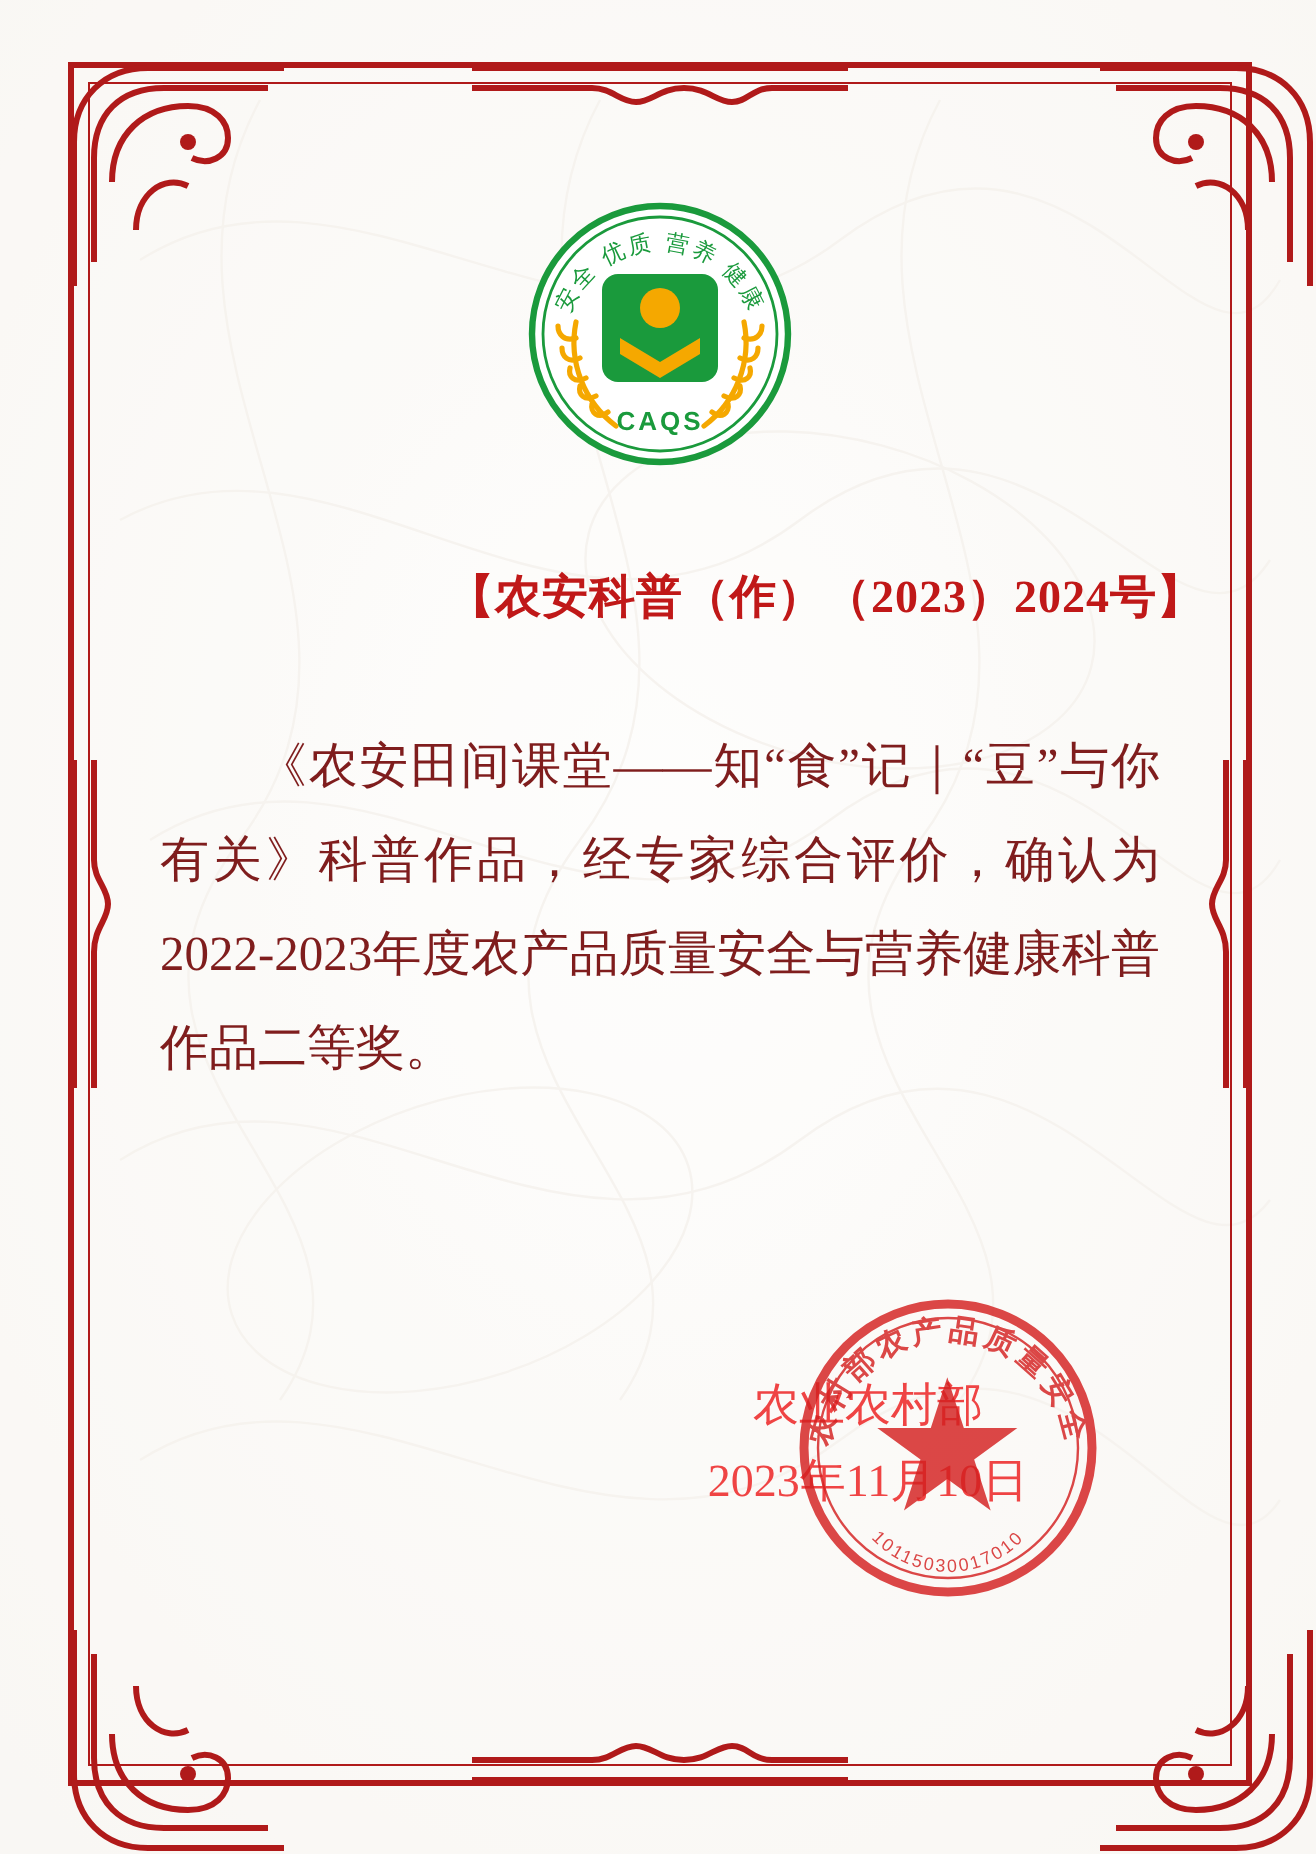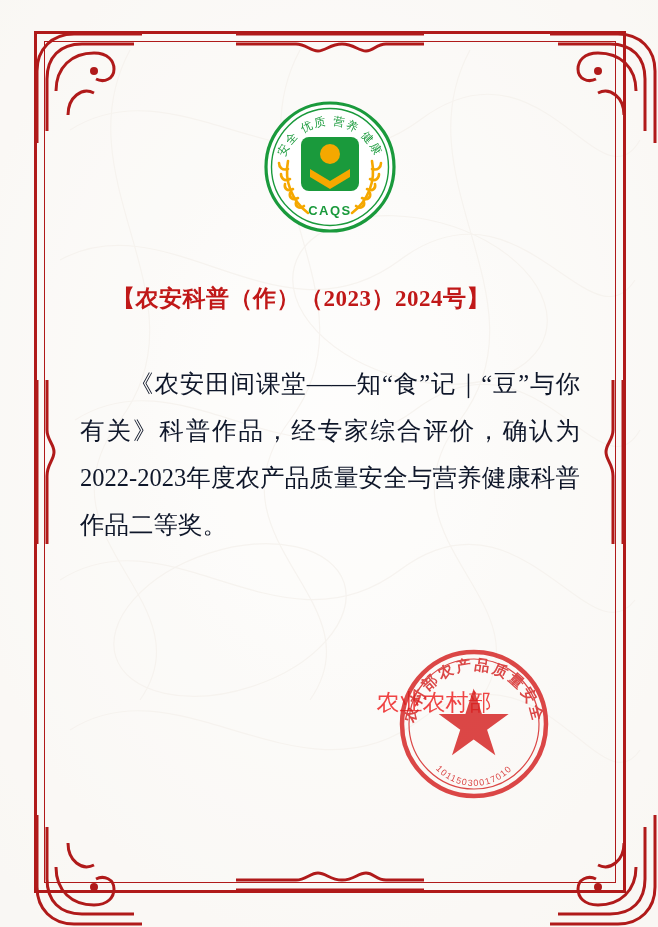--- a/index.html
+++ b/index.html
@@ -72,35 +72,35 @@
     width: 136px;
     height: 136px;
   }
 
   
   .doc-number {
     position: absolute;
     left: 0;
     top: 283px;
     width: 602px;
-    text-align: center;
+    text-align: right;
     color: #c01818;
     font-size: 23px;
     font-weight: bold;
     letter-spacing: 0.5px;
     font-family: "Liberation Serif", "DejaVu Serif", serif;
   }
 
   
   .body-text {
     position: absolute;
     left: 80px;
     top: 360px;
     width: 500px;
-    color: #0f172a;
+    color: #7f1d1d;
     font-size: 24.5px;
     line-height: 47px;
     text-align: justify;
     font-family: "Liberation Serif", "DejaVu Serif", serif;
   }
   .para {
     text-indent: 2em;
     margin: 0 0 6px 0;
   }
   .para.p2 { margin-top: 12px; }
@@ -272,20 +272,21 @@
   </svg>
 
   <div class="doc-number">【农安科普（作）（2023）2024号】</div>
 
   <div class="body-text">
     <p class="para p1">《农安田间课堂——知“食”记｜“豆”与你有关》科普作品，经专家综合评价，确认为2022-2023年度农产品质量安全与营养健康科普作品二等奖。</p>
   </div>
 
   <div class="signature">
     <div>农业农村部</div>
+    <div>2023年11月10日</div>
   </div>
 
   <svg class="seal" viewBox="0 0 152 152">
     <g opacity="0.82">
       <circle cx="76" cy="76" r="72" fill="none" stroke="#d42020" stroke-width="4.5"></circle>
       <circle cx="76" cy="76" r="65" fill="none" stroke="#d42020" stroke-width="1.2"></circle>
       <defs>
         <path id="sealArcTop" d="M 16 82 A 60 60 0 0 1 136 82"></path>
         <path id="sealArcBottom" d="M 24 86 A 52 52 0 0 0 128 86"></path>
       </defs>

